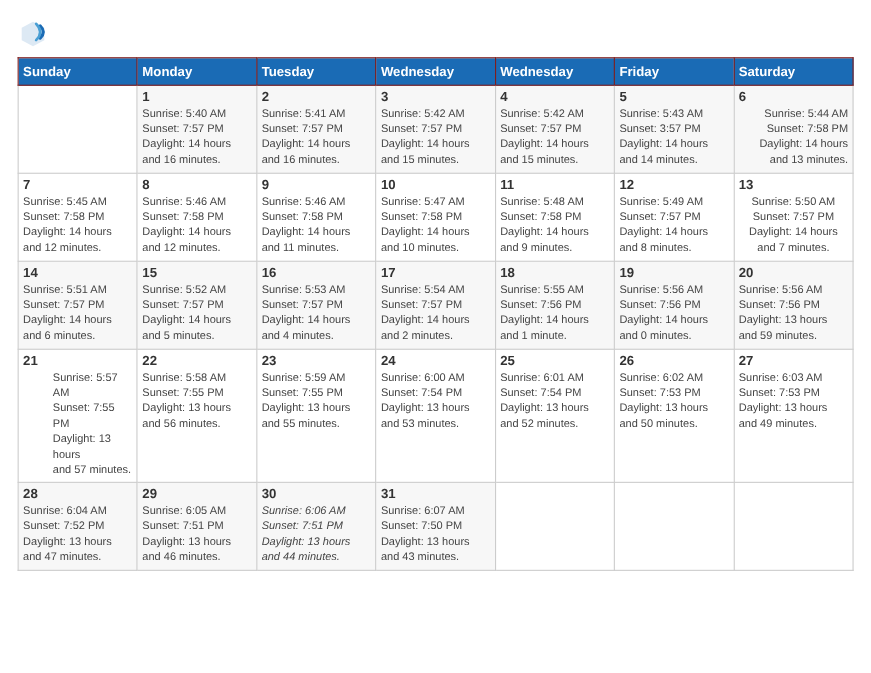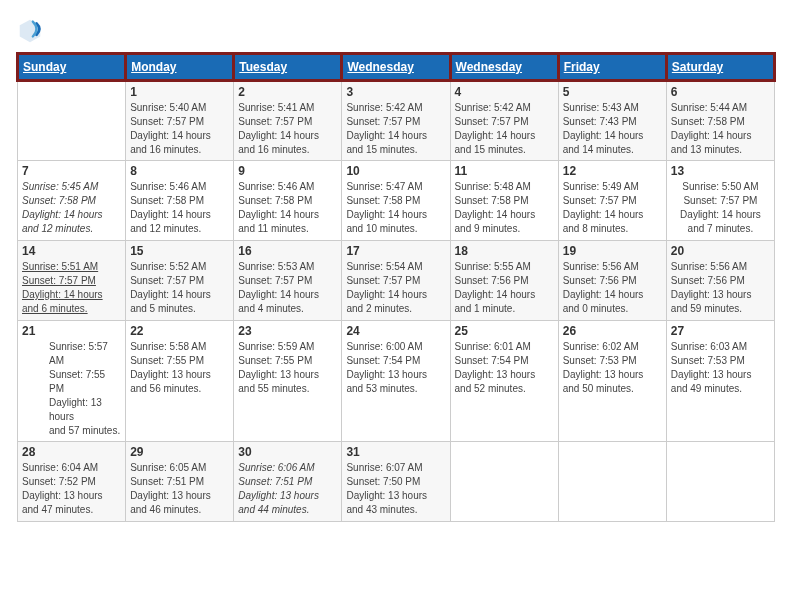--- a/index.html
+++ b/index.html
@@ -57,22 +57,21 @@
       width: 100%;
       border-collapse: collapse;
       table-layout: fixed;
     }
     thead tr th {
       background-color: #1a6bb5;
       color: #fff;
       font-size: 12px;
       padding: 5px 4px;
       text-align: left;
-      border: 3px solid #7f1d1d;
-      text-decoration: underline;
+      border: 1px solid #7f1d1d;
     }
     tbody tr td {
       vertical-align: top;
       border: 1px solid #ccc;
       padding: 3px 4px;
       font-size: 10px;
       color: #333;
       height: 80px;
       background: #fff;
     }
@@ -157,36 +156,36 @@
         <td>
           <span class="day-number">4</span>
           <div class="day-info" style="white-space: pre-line;">Sunrise: 5:42 AM
 Sunset: 7:57 PM
 Daylight: 14 hours
 and 15 minutes.</div>
         </td>
         <td>
           <span class="day-number">5</span>
           <div class="day-info" style="white-space: pre-line;">Sunrise: 5:43 AM
-Sunset: 7:43 PM
+Sunset: 3:57 PM
 Daylight: 14 hours
 and 14 minutes.</div>
         </td>
         <td>
           <span class="day-number">6</span>
-          <div class="day-info" style="white-space: pre-line;">Sunrise: 5:44 AM
+          <div class="day-info" style="white-space: pre-line; text-align: right;">Sunrise: 5:44 AM
 Sunset: 7:58 PM
 Daylight: 14 hours
 and 13 minutes.</div>
         </td>
       </tr>
       <tr>
         <td>
           <span class="day-number">7</span>
-          <div class="day-info" style="white-space: pre-line; font-style: italic;">Sunrise: 5:45 AM
+          <div class="day-info" style="white-space: pre-line;">Sunrise: 5:45 AM
 Sunset: 7:58 PM
 Daylight: 14 hours
 and 12 minutes.</div>
         </td>
         <td>
           <span class="day-number">8</span>
           <div class="day-info" style="white-space: pre-line;">Sunrise: 5:46 AM
 Sunset: 7:58 PM
 Daylight: 14 hours
 and 12 minutes.</div>
@@ -223,21 +222,21 @@
           <span class="day-number">13</span>
           <div class="day-info" style="white-space: pre-line; text-align: center;">Sunrise: 5:50 AM
 Sunset: 7:57 PM
 Daylight: 14 hours
 and 7 minutes.</div>
         </td>
       </tr>
       <tr>
         <td>
           <span class="day-number">14</span>
-          <div class="day-info" style="white-space: pre-line; text-decoration: underline;">Sunrise: 5:51 AM
+          <div class="day-info" style="white-space: pre-line;">Sunrise: 5:51 AM
 Sunset: 7:57 PM
 Daylight: 14 hours
 and 6 minutes.</div>
         </td>
         <td>
           <span class="day-number">15</span>
           <div class="day-info" style="white-space: pre-line;">Sunrise: 5:52 AM
 Sunset: 7:57 PM
 Daylight: 14 hours
 and 5 minutes.</div>

